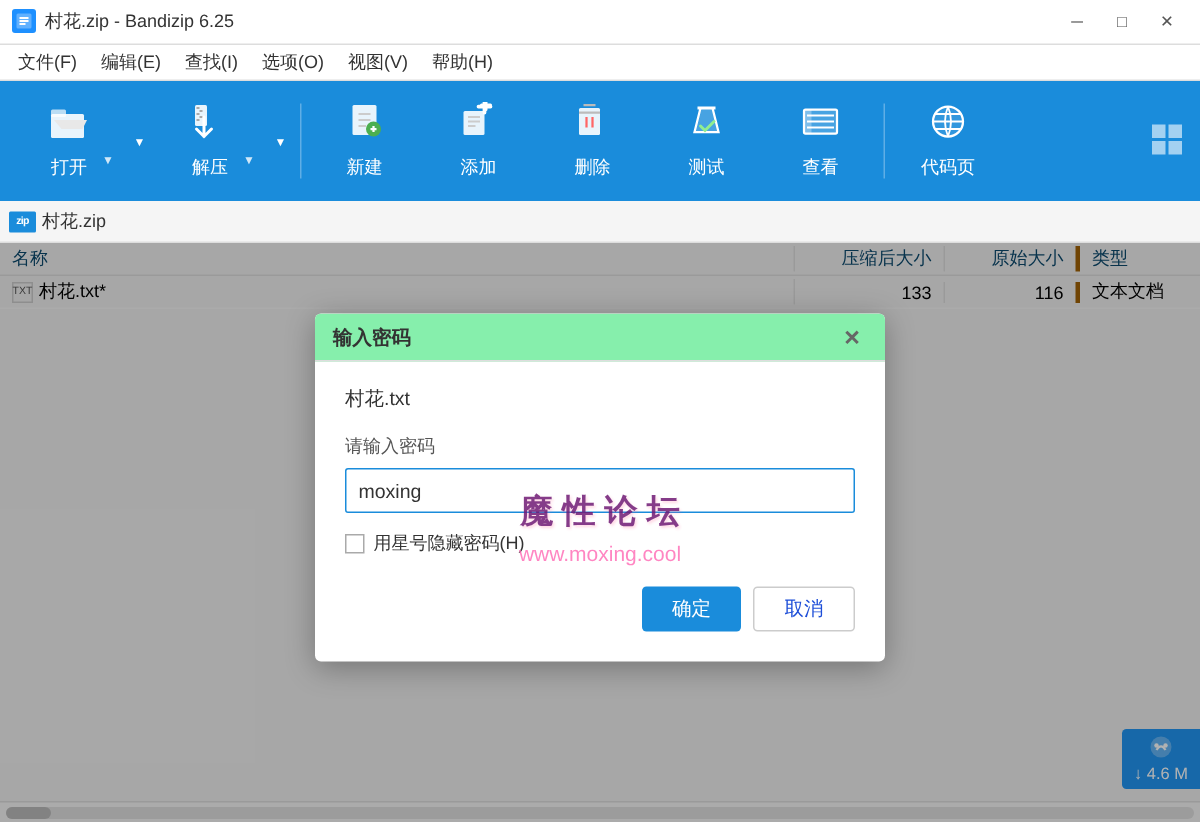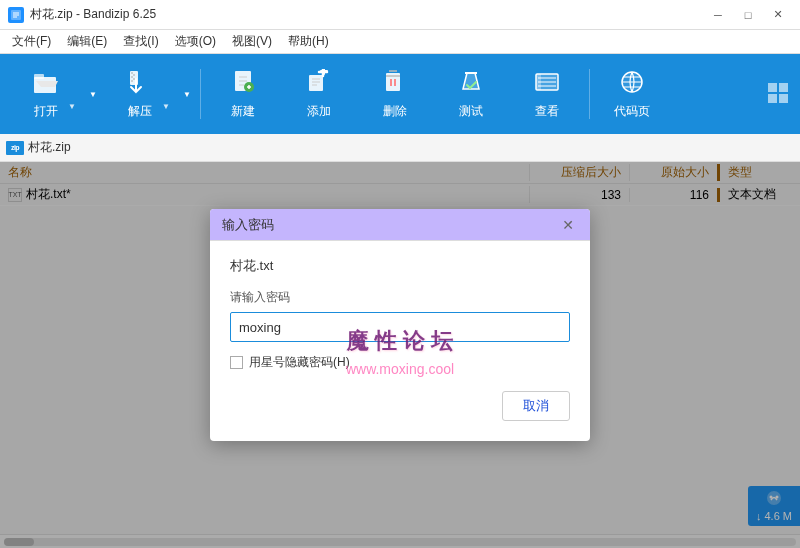--- a/index.html
+++ b/index.html
@@ -18,21 +18,21 @@
       height: 30px;
       display: flex;
       align-items: center;
       justify-content: space-between;
       padding: 0 8px;
       border-bottom: 1px solid #ddd;
       user-select: none;
     }
     .title-bar-left {
       display: flex;
-      align-items: flex-end;
+      align-items: flex-start;
       gap: 6px;
       font-size: 12px;
       color: #333;
     }
     .title-icon {
       width: 16px;
       height: 16px;
       background: #1e90ff;
       border-radius: 2px;
       display: flex;
@@ -164,21 +164,21 @@
       flex: 1;
       overflow: auto;
     }
     .file-list-header {
       display: flex;
       background: #f0f0f0;
       border-bottom: 1px solid #ddd;
       height: 22px;
       align-items: center;
       font-size: 12px;
-      color: #a16207;
+      color: #0c4a6e;
       position: sticky;
       top: 0;
     }
     .col-name { flex: 1; padding: 0 8px; border-right: 1px solid #ddd; }
     .col-compressed { width: 100px; padding: 0 8px; text-align: right; border-right: 1px solid #ddd; }
     .col-original { width: 90px; padding: 0 8px; text-align: right; border-right: 3px solid #a16207; }
     .col-type { width: 80px; padding: 0 8px; }
 
     .file-row {
       display: flex;
@@ -236,29 +236,30 @@
     .dialog {
       background: white;
       border-radius: 4px;
       box-shadow: 0 4px 20px rgba(0,0,0,0.3);
       width: 380px;
       overflow: hidden;
       position: relative;
       top: -30px;
     }
     .dialog-header {
-      background: #c4b5fd;
+      background: #86efac;
       height: 32px;
       display: flex;
       align-items: center;
       justify-content: space-between;
       padding: 0 12px;
       border-bottom: 1px solid #ddd;
       font-size: 13px;
       color: #333;
+      font-weight: bold;
     }
     .dialog-close {
       width: 20px;
       height: 20px;
       display: flex;
       align-items: center;
       justify-content: center;
       cursor: pointer;
       font-size: 14px;
       color: #666;
@@ -577,20 +578,21 @@
       </div>
       <div class="dialog-body" style="position:relative;">
         <div class="dialog-filename">村花.txt</div>
         <div class="dialog-label">请输入密码</div>
         <input type="text" class="dialog-input" value="moxing" style="">
         <div class="dialog-checkbox-row">
           <div class="dialog-checkbox"></div>
           <label>用星号隐藏密码(H)</label>
         </div>
         <div class="dialog-buttons">
+          <button class="btn-confirm">确定</button>
           <button class="btn-cancel">取消</button>
         </div>
 
         
         <div class="watermark">魔 性 论 坛</div>
         <div class="watermark-url">www.moxing.cool</div>
       </div>
     </div>
   </div>
 </div>

